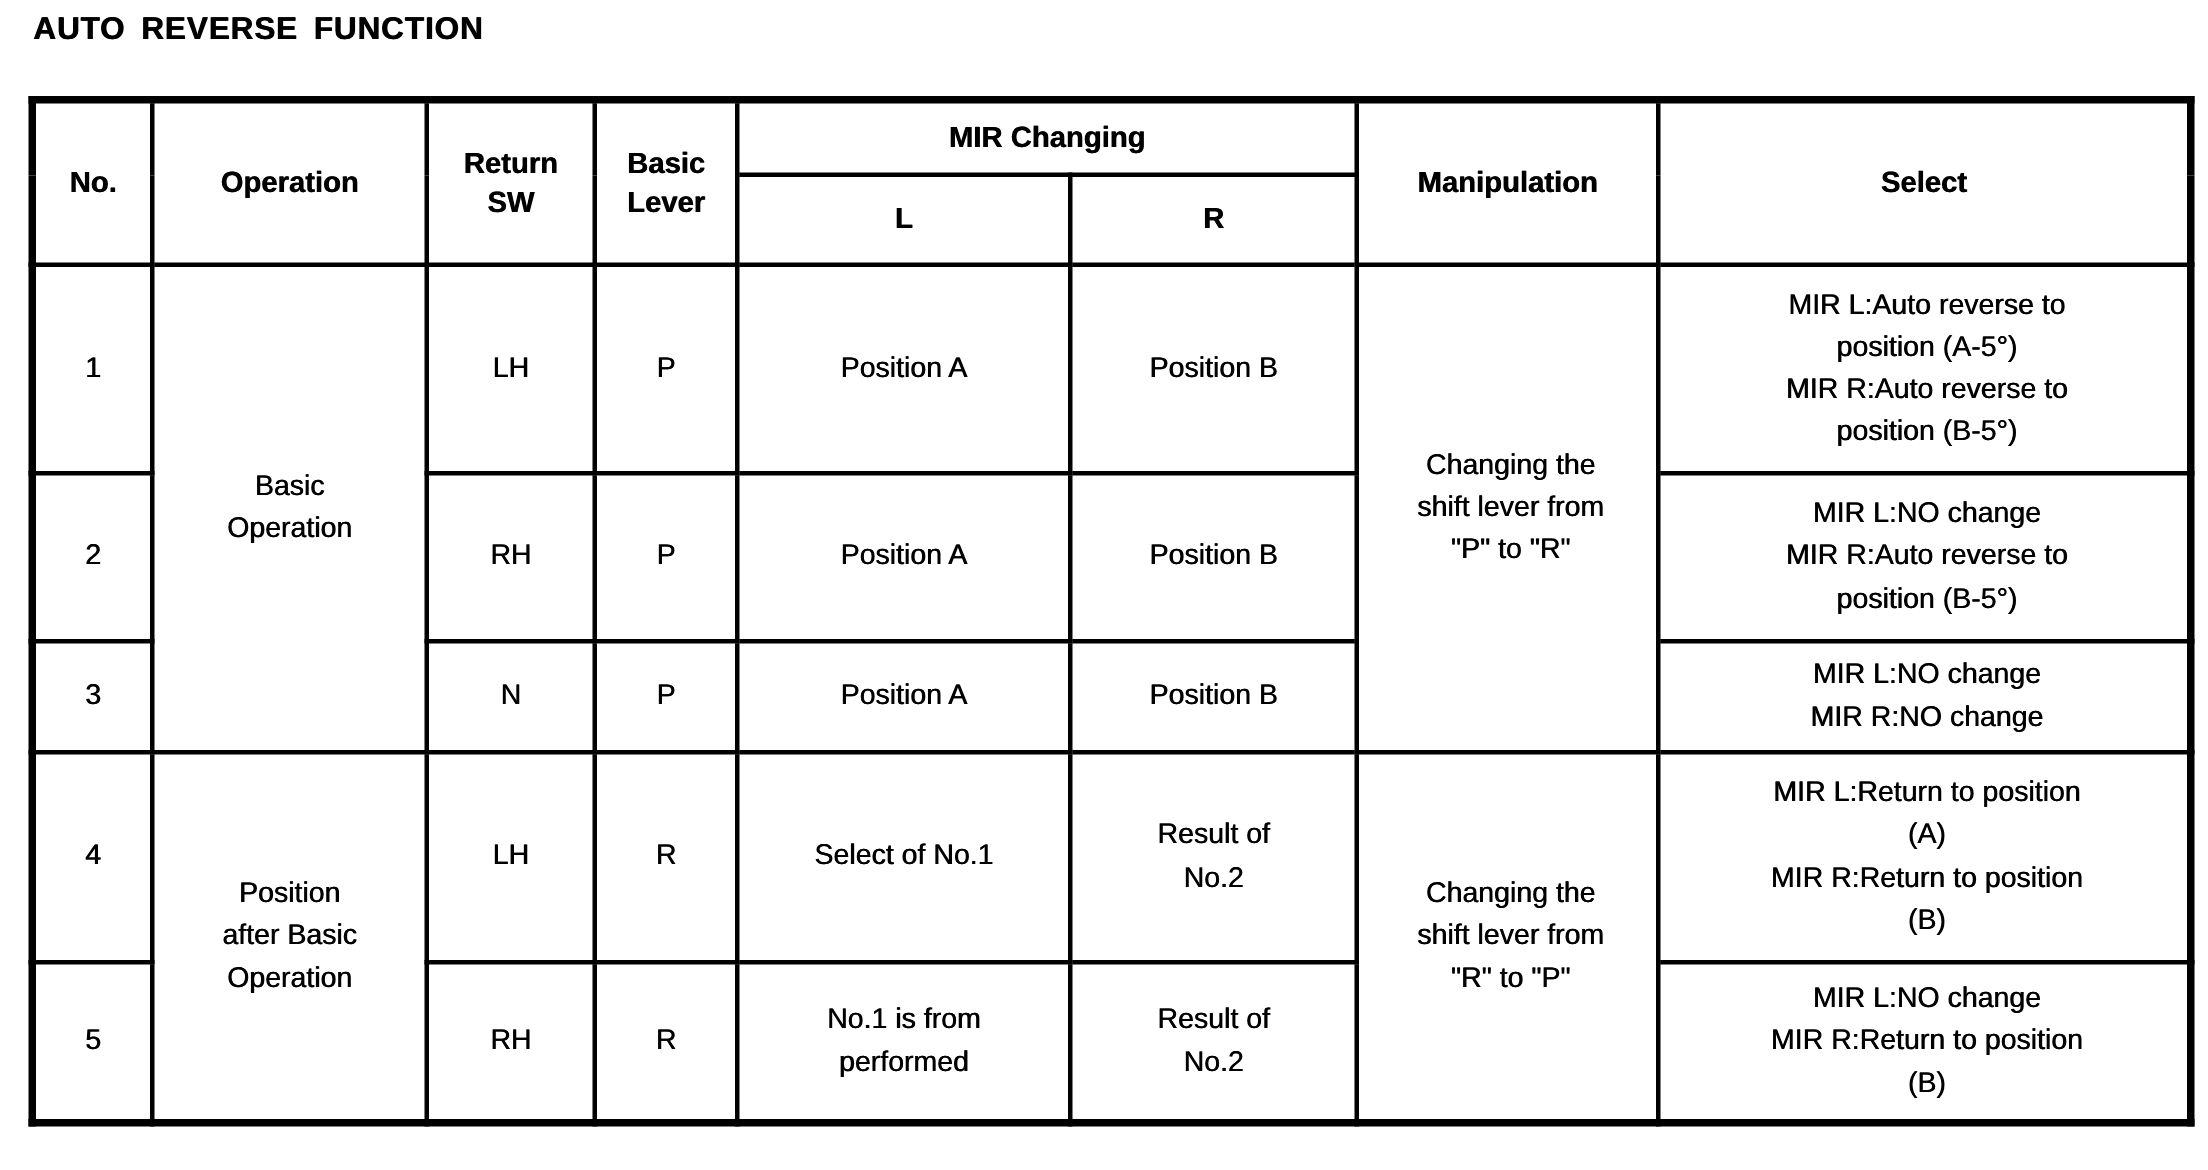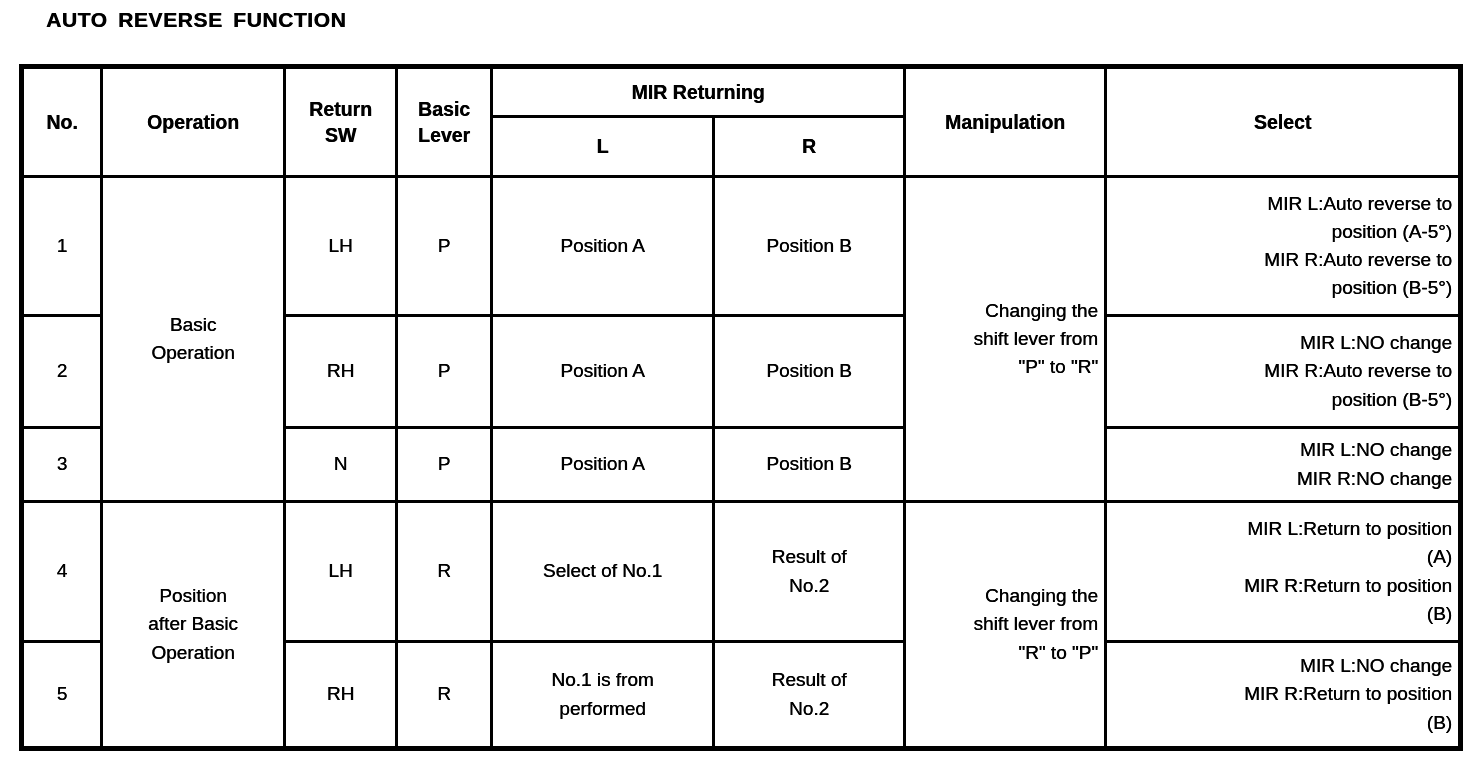--- a/index.html
+++ b/index.html
@@ -18,21 +18,20 @@
   }
   .title {
     position: absolute;
     left: 22px;
     top: 8px;
     font-size: 21px;
     font-weight: bold;
     letter-spacing: 0.6px;
     word-spacing: 4px;
     text-shadow: 0.5px 0 0 #000;
-    margin-left: 24px;
   }
   table.auto-reverse {
     position: absolute;
     left: 19px;
     top: 64px;
     width: 1439px;
     border-collapse: collapse;
     table-layout: fixed;
   }
   .auto-reverse th,
@@ -52,21 +51,21 @@
   .auto-reverse th {
     font-weight: bold;
     text-align: center;
     font-size: 19.5px;
     line-height: 1.35;
   }
   .auto-reverse td.center {
     text-align: center;
   }
   .auto-reverse td.left {
-    text-align: right;
+    text-align: center;
     padding-left: 10px;
     padding-right: 6px;
   }
   .auto-reverse tr.thick-top > td {
     border-top: 2px solid #f97316;
   }
 </style>
 </head>
 <body>
 
@@ -87,21 +86,21 @@
     </colgroup>
 
     <tbody>
         <tr style="height:50px">
       <th rowspan="2">No.</th>
       <th rowspan="2">Operation</th>
       <th rowspan="2">Return
 SW</th>
       <th rowspan="2">Basic
 Lever</th>
-      <th colspan="2">MIR Returning</th>
+      <th colspan="2">MIR Changing</th>
       <th rowspan="2">Manipulation</th>
       <th rowspan="2">Select</th>
     </tr>
     <tr style="height:60px">
       <th>L</th>
       <th>R</th>
     </tr>
 
     <tr style="height:139px">
       <td class="center">1</td>

